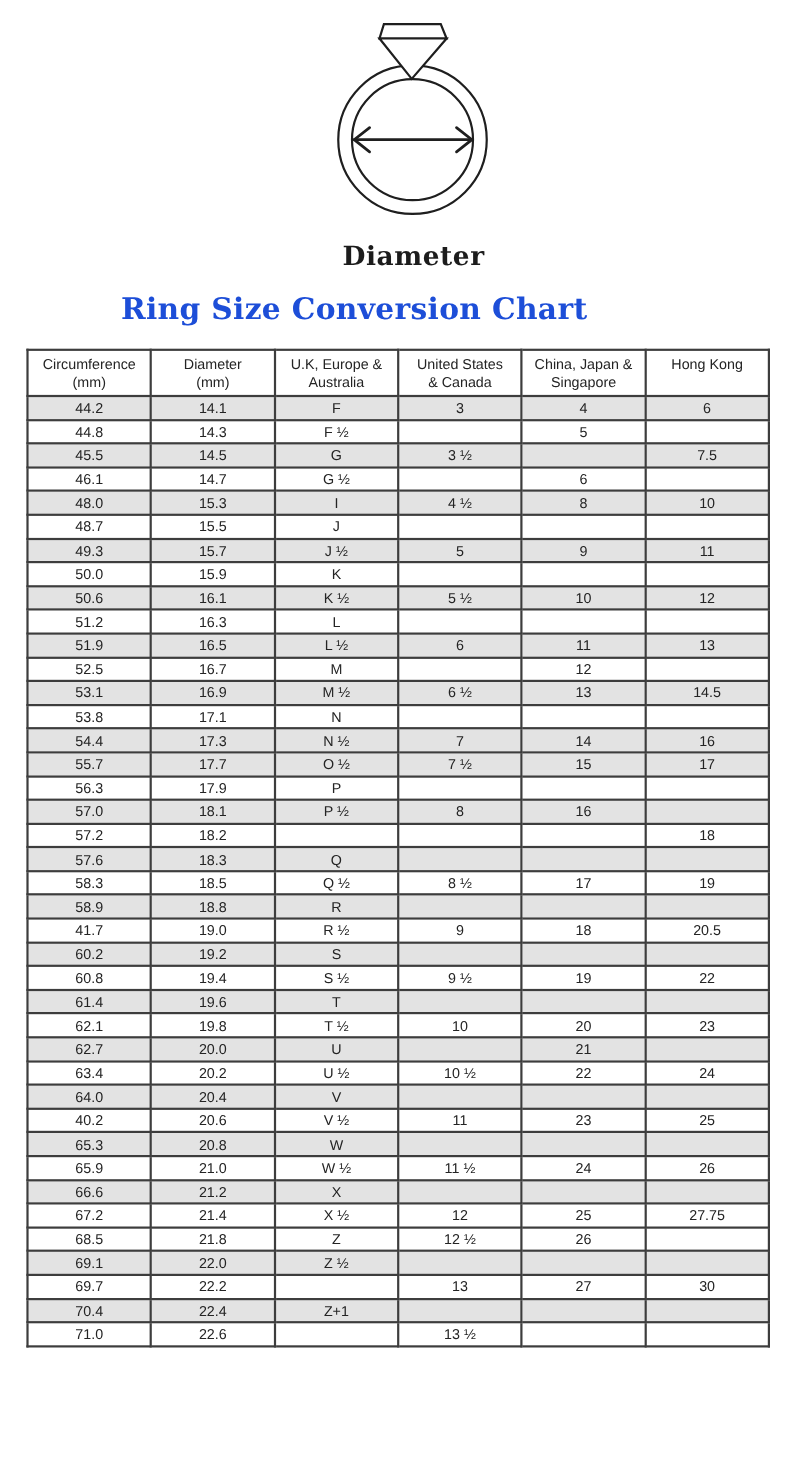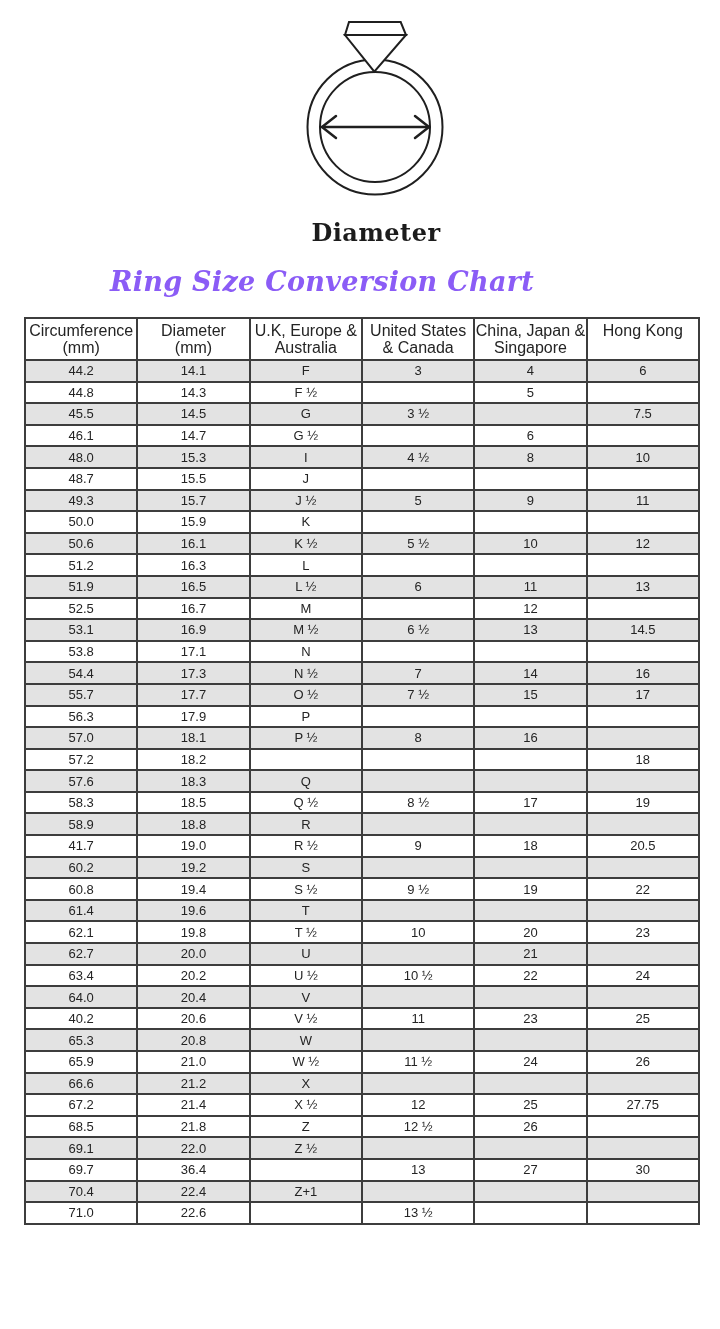--- a/index.html
+++ b/index.html
@@ -18,36 +18,36 @@
     position: absolute; top: 218px; left: 0; width: 720px;
     text-align: center; transform: translateX(16px);
     font-family: "DejaVu Serif", serif; font-weight: 700;
     font-size: 24px; color: #1c1c1c; letter-spacing: 0.5px;
   }
 
   .chart-title {
     position: absolute; top: 266px; left: 0; width: 644px;
     text-align: center;
     font-family: "DejaVu Serif", serif; font-weight: 700;
-    font-size: 27px; color: #8b5cf6; letter-spacing: 0.3px; font-style: italic;
+    font-size: 27px; color: #1d4ed8; letter-spacing: 0.3px;
   }
 
   table.size-table {
     position: absolute; left: 24px; top: 317px; width: 676px;
     border-collapse: collapse; table-layout: fixed;
   }
   .size-table th, .size-table td {
     border: 2px solid #3d3d3d;
     text-align: center; padding: 0;
     font-weight: 400; color: #242424;
     overflow: hidden; white-space: nowrap;
   }
   .size-table th {
     height: 37px; vertical-align: top; padding-top: 3px;
-    font-size: 16px; line-height: 17px; background: #ffffff;
+    font-size: 13px; line-height: 17px; background: #ffffff;
   }
   .size-table td { height: 19.6px; font-size: 13px; background: #ffffff; }
   .size-table tr.alt td { background: #e3e3e3; }
 </style>
 </head>
 <body>
 
 <svg class="ring-svg" width="145" height="192" viewBox="0 0 145 192">
   <g fill="none" stroke="#1f1f1f" stroke-width="2">
     <circle cx="72" cy="117" r="67.5"></circle>
@@ -389,21 +389,21 @@
       <tr class="alt">
         <td>69.1</td>
         <td>22.0</td>
         <td>Z ½</td>
         <td></td>
         <td></td>
         <td></td>
       </tr>
       <tr>
         <td>69.7</td>
-        <td>36.4</td>
+        <td>22.2</td>
         <td></td>
         <td>13</td>
         <td>27</td>
         <td>30</td>
       </tr>
       <tr class="alt">
         <td>70.4</td>
         <td>22.4</td>
         <td>Z+1</td>
         <td></td>

